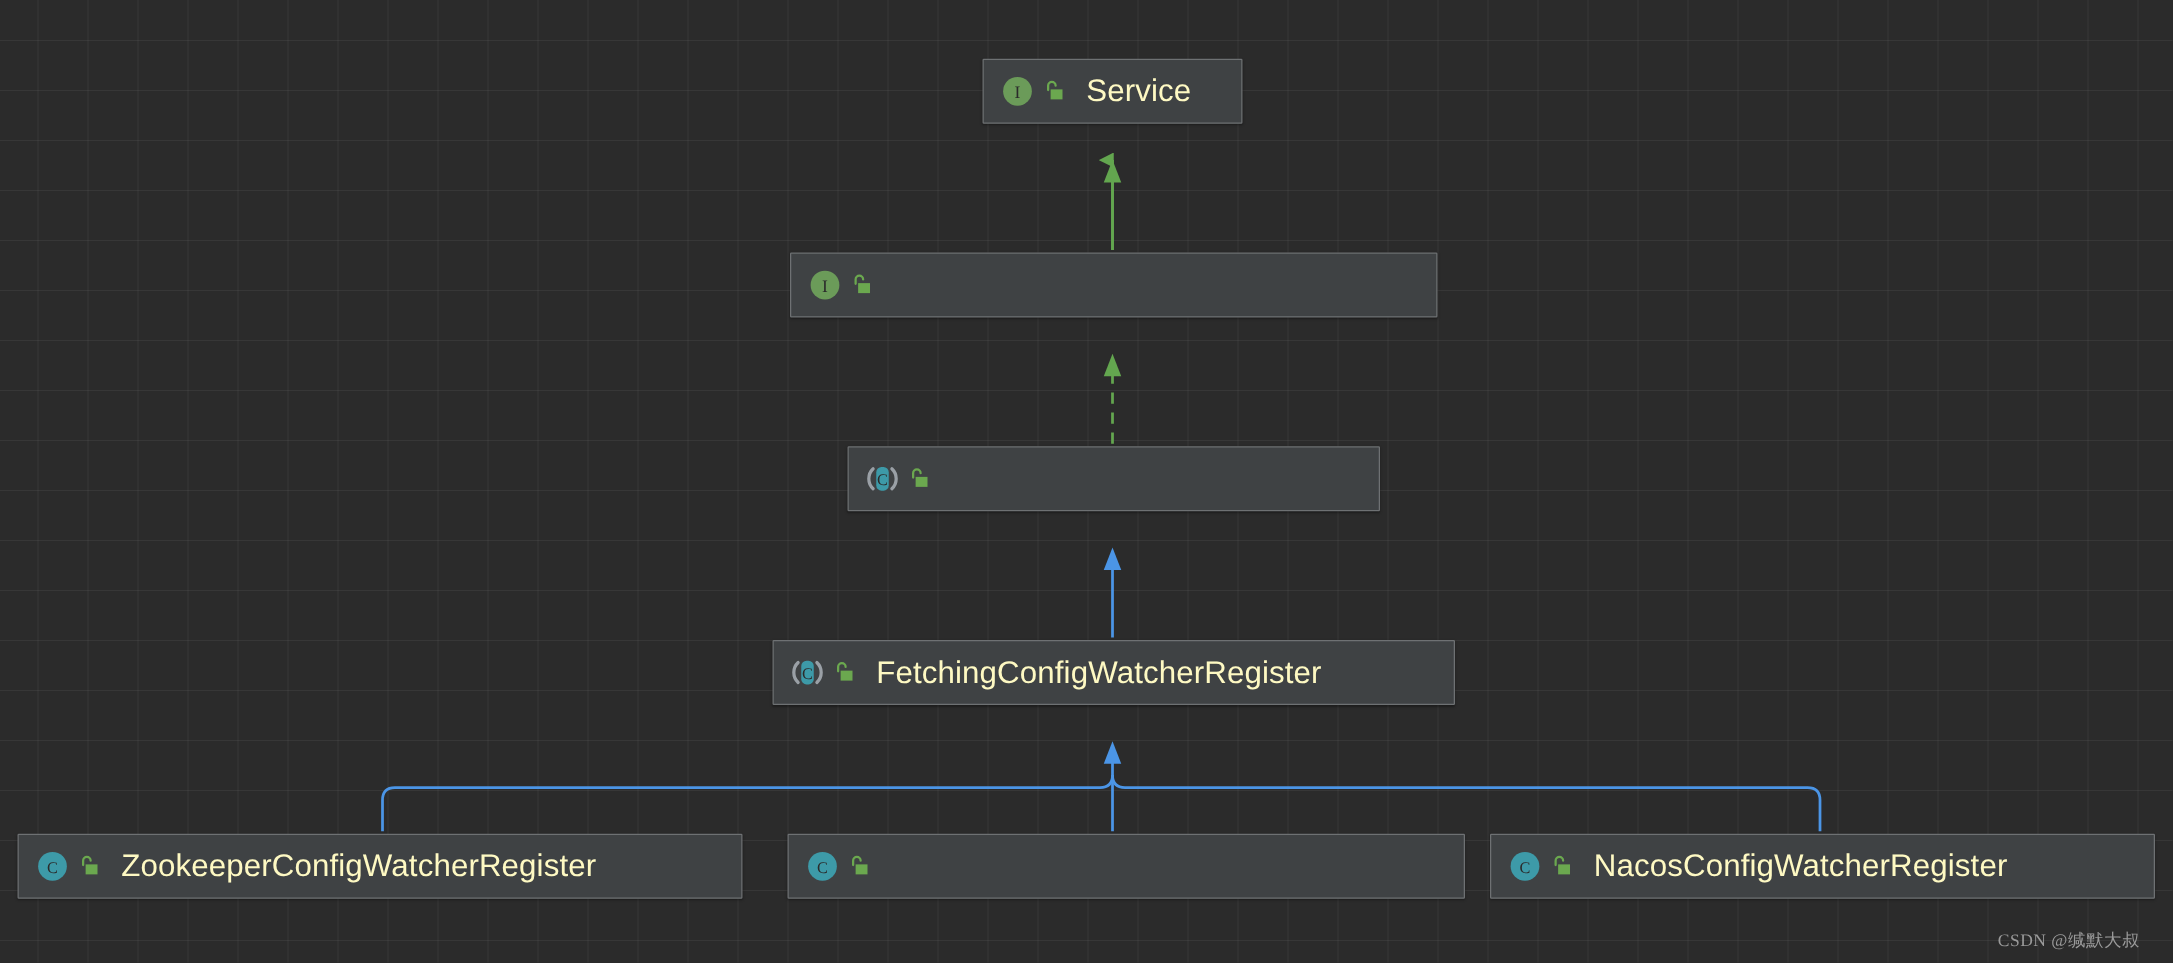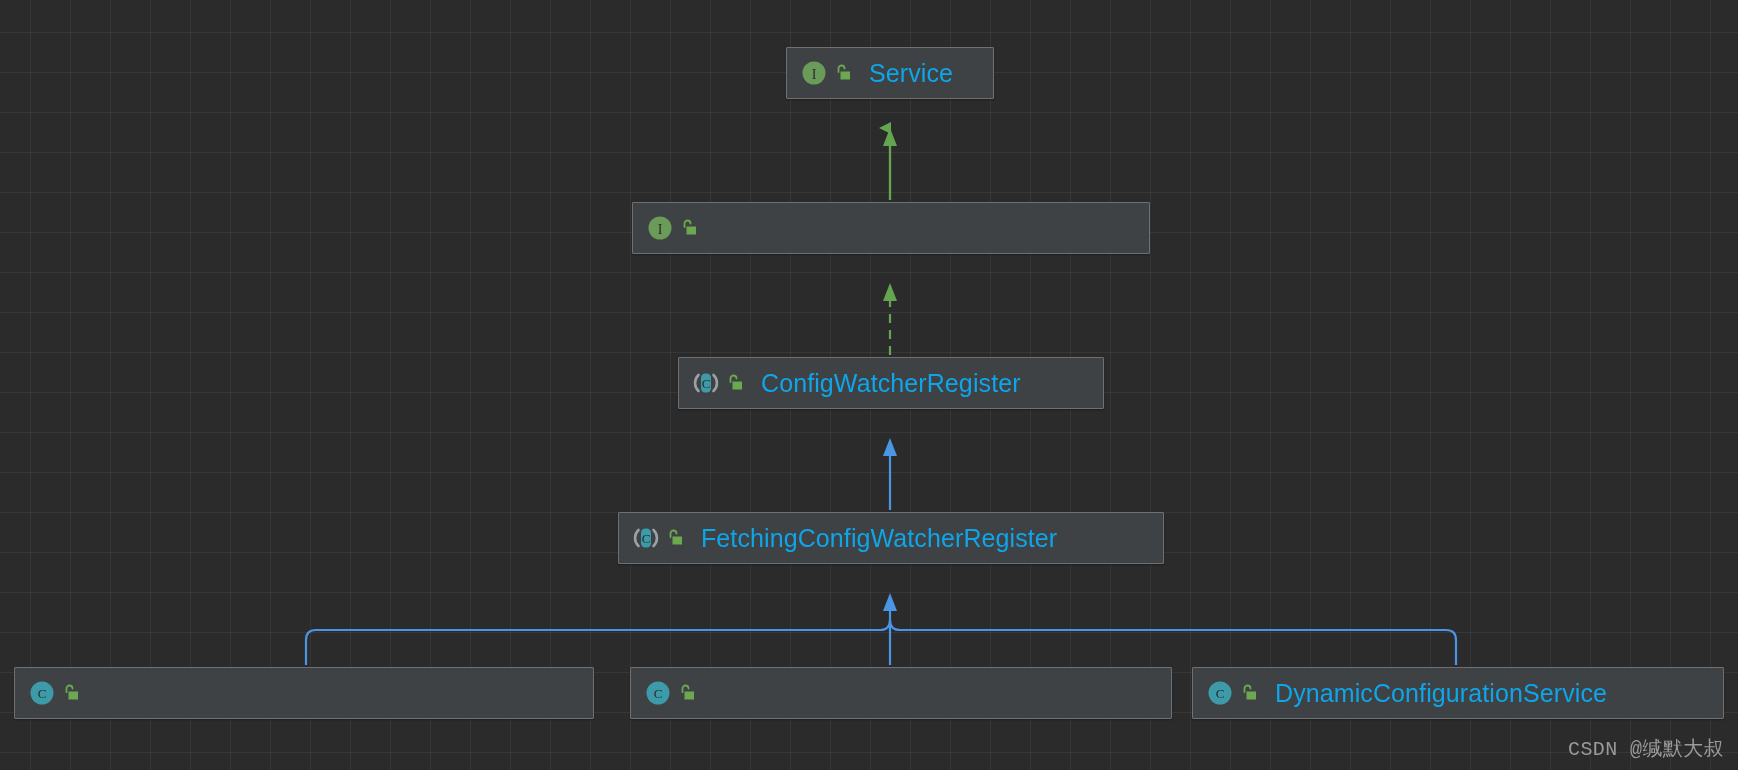--- a/index.html
+++ b/index.html
@@ -64,34 +64,34 @@
   .node .lock-icon {
     width: 17px;
     height: 17px;
     display: block;
     margin-left: 7px;
     margin-top: -2px;
   }
 
   .node .node-label {
     margin-left: 18px;
-    color: #0ea5e9;
+    color: #fef9c3;
     font-size: 25px;
     line-height: 1;
     white-space: nowrap;
     letter-spacing: 0.1px;
   }
 
   #watermark {
     position: absolute;
-    right: 14px;
+    right: 26px;
     bottom: 8px;
     color: #9a9a9a;
-    font-size: 20px;
-    font-family: Liberation Mono, monospace;
+    font-size: 14px;
+    font-family: Liberation Serif, serif;
     letter-spacing: 0.4px;
     white-space: nowrap;
   }
 </style>
 </head>
 <body>
 
 <div id="canvas">
 
   <svg id="edges" viewBox="0 0 1738 770" width="1738" height="770">
@@ -175,21 +175,20 @@
         <rect x="8" y="3.5" width="10" height="19" rx="4.2" fill="#3d9aa8"></rect>
         <text x="13" y="18" text-anchor="middle" font-family="Liberation Serif, serif" font-size="13" fill="#2b2b2b">C</text>
       </svg>
     </span>
     <span class="icon-wrap">
       <svg class="lock-icon" viewBox="0 0 17 17">
         <path d="M4.5 8 V4.5 a3 3 0 0 1 6 0" stroke="#6ba84f" stroke-width="1.8" fill="none" stroke-linecap="round"></path>
         <rect x="6.5" y="7.5" width="9.5" height="8" fill="#6ba84f"></rect>
       </svg>
     </span>
-    <span class="node-label">ConfigWatcherRegister</span>
   </div>
 
   <div class="node" style="left:618px; top:512px; width:546px;">
     <span class="icon-wrap">
       <svg class="type-icon" viewBox="0 0 26 26">
         <path d="M5.5 5 a11 11 0 0 0 0 16" stroke="#9aa0a6" stroke-width="2.6" fill="none" stroke-linecap="round"></path>
         <path d="M20.5 5 a11 11 0 0 1 0 16" stroke="#9aa0a6" stroke-width="2.6" fill="none" stroke-linecap="round"></path>
         <rect x="8" y="3.5" width="10" height="19" rx="4.2" fill="#3d9aa8"></rect>
         <text x="13" y="18" text-anchor="middle" font-family="Liberation Serif, serif" font-size="13" fill="#2b2b2b">C</text>
       </svg>
@@ -209,20 +208,21 @@
         <circle cx="13" cy="13" r="11.5" fill="#3d9aa8"></circle>
         <text x="13" y="18" text-anchor="middle" font-family="Liberation Serif, serif" font-size="13" fill="#2b2b2b">C</text>
       </svg>
     </span>
     <span class="icon-wrap">
       <svg class="lock-icon" viewBox="0 0 17 17">
         <path d="M4.5 8 V4.5 a3 3 0 0 1 6 0" stroke="#6ba84f" stroke-width="1.8" fill="none" stroke-linecap="round"></path>
         <rect x="6.5" y="7.5" width="9.5" height="8" fill="#6ba84f"></rect>
       </svg>
     </span>
+    <span class="node-label">ZookeeperConfigWatcherRegister</span>
   </div>
 
   <div class="node" style="left:630px; top:667px; width:542px;">
     <span class="icon-wrap">
       <svg class="type-icon" viewBox="0 0 26 26">
         <circle cx="13" cy="13" r="11.5" fill="#3d9aa8"></circle>
         <text x="13" y="18" text-anchor="middle" font-family="Liberation Serif, serif" font-size="13" fill="#2b2b2b">C</text>
       </svg>
     </span>
     <span class="icon-wrap">
@@ -239,18 +239,18 @@
         <circle cx="13" cy="13" r="11.5" fill="#3d9aa8"></circle>
         <text x="13" y="18" text-anchor="middle" font-family="Liberation Serif, serif" font-size="13" fill="#2b2b2b">C</text>
       </svg>
     </span>
     <span class="icon-wrap">
       <svg class="lock-icon" viewBox="0 0 17 17">
         <path d="M4.5 8 V4.5 a3 3 0 0 1 6 0" stroke="#6ba84f" stroke-width="1.8" fill="none" stroke-linecap="round"></path>
         <rect x="6.5" y="7.5" width="9.5" height="8" fill="#6ba84f"></rect>
       </svg>
     </span>
-    <span class="node-label">DynamicConfigurationService</span>
+    <span class="node-label">NacosConfigWatcherRegister</span>
   </div>
 
   <div id="watermark">CSDN @缄默大叔</div>
 
 </div>
 
 </body></html>

